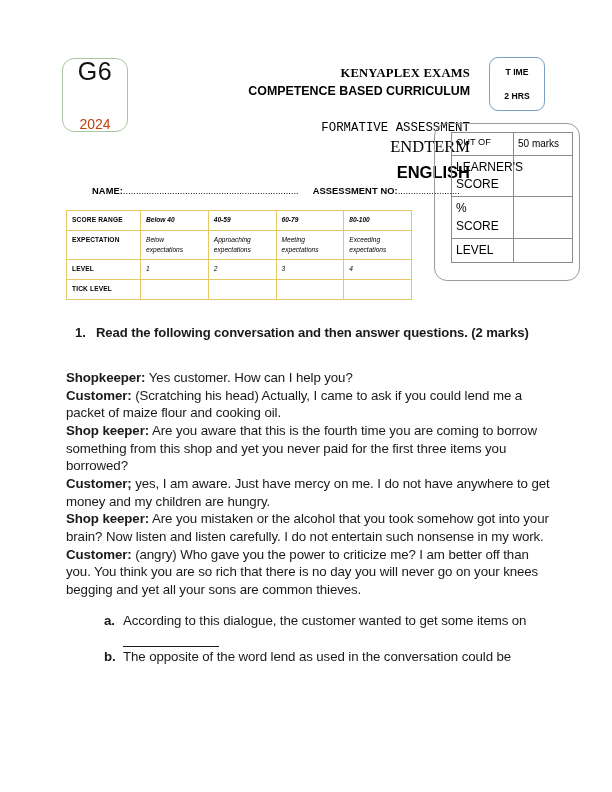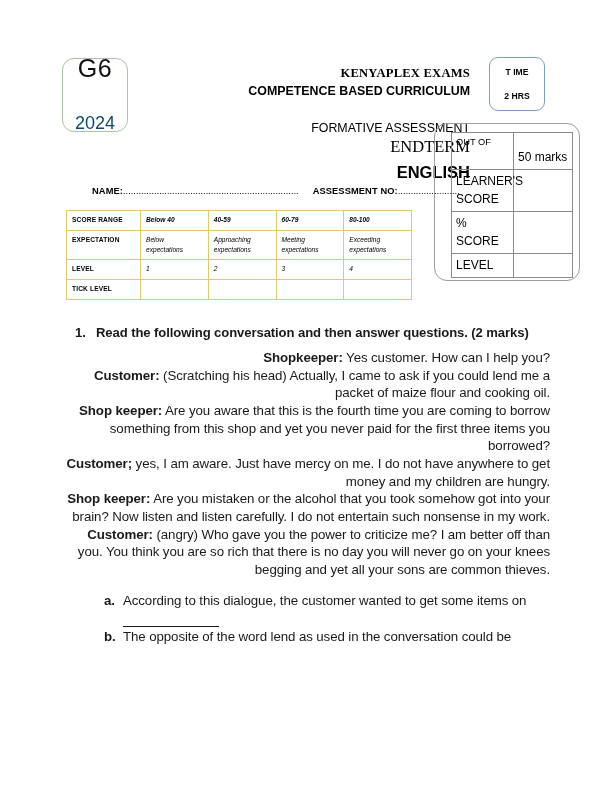--- a/index.html
+++ b/index.html
@@ -39,23 +39,23 @@
     align-items: center;
     justify-content: center;
   }
   .grade-badge .g-label {
     font-size: 25px;
     line-height: 1;
     letter-spacing: .5px;
     color: #111;
   }
   .grade-badge .g-year {
-    font-size: 18px;
+    font-size: 14px;
     margin-top: 32px;
-    color: #0c4a6e;
+    color: #c2410c;
   }
 
   
   .hdr {
     position: absolute;
     left: 150px;
     top: 66px;
     width: 320px;
     text-align: right;
   }
@@ -66,21 +66,21 @@
     letter-spacing: .2px;
     line-height: 1.25;
   }
   .hdr .cbc {
     font-weight: bold;
     font-size: 12.4px;
     line-height: 1.3;
     margin-top: 1px;
   }
   .hdr .formative {
-    font-family: Liberation Sans, sans-serif;
+    font-family: Liberation Mono, monospace;
     font-size: 12.4px;
     margin-top: 21px;
     line-height: 1.3;
   }
   .hdr .endterm {
     font-family: "Liberation Serif", serif;
     font-size: 16.5px;
     line-height: 1.25;
     margin-top: 1px;
   }
@@ -137,21 +137,21 @@
     font-size: 12px;
     padding: 3px 4px;
     vertical-align: top;
     height: 18px;
     box-sizing: border-box;
     line-height: 1.45;
   }
   .score-table td.wide-label { width: 62px; }
   .score-table tr.tall td { height: 26px; }
   .score-table td.first-label { font-size: 9.3px; }
-  .score-table td.first-value { font-size: 12px; padding-top: 16px; }
+  .score-table td.first-value { font-size: 10px; padding-top: 4px; }
 
   
   .name-line {
     position: absolute;
     left: 92px;
     top: 186px;
     width: 340px;
     font-size: 9.3px;
     font-weight: bold;
     letter-spacing: .1px;
@@ -214,22 +214,21 @@
     line-height: 1.3;
     margin-left: 9px;
   }
   .q-item .q-num {
     width: 21px;
     flex: 0 0 21px;
   }
   .q-item .q-text { flex: 1 1 auto; }
 
   .dialogue {
-    margin-top: 8px;
-    text-align: right;
+    margin-top: 28px;
   }
   .d-line {
     margin: 0;
     line-height: 1.33;
   }
   .d-line b { font-weight: bold; }
 
   .sub-list {
     margin-top: 13px;
     margin-left: 38px;

